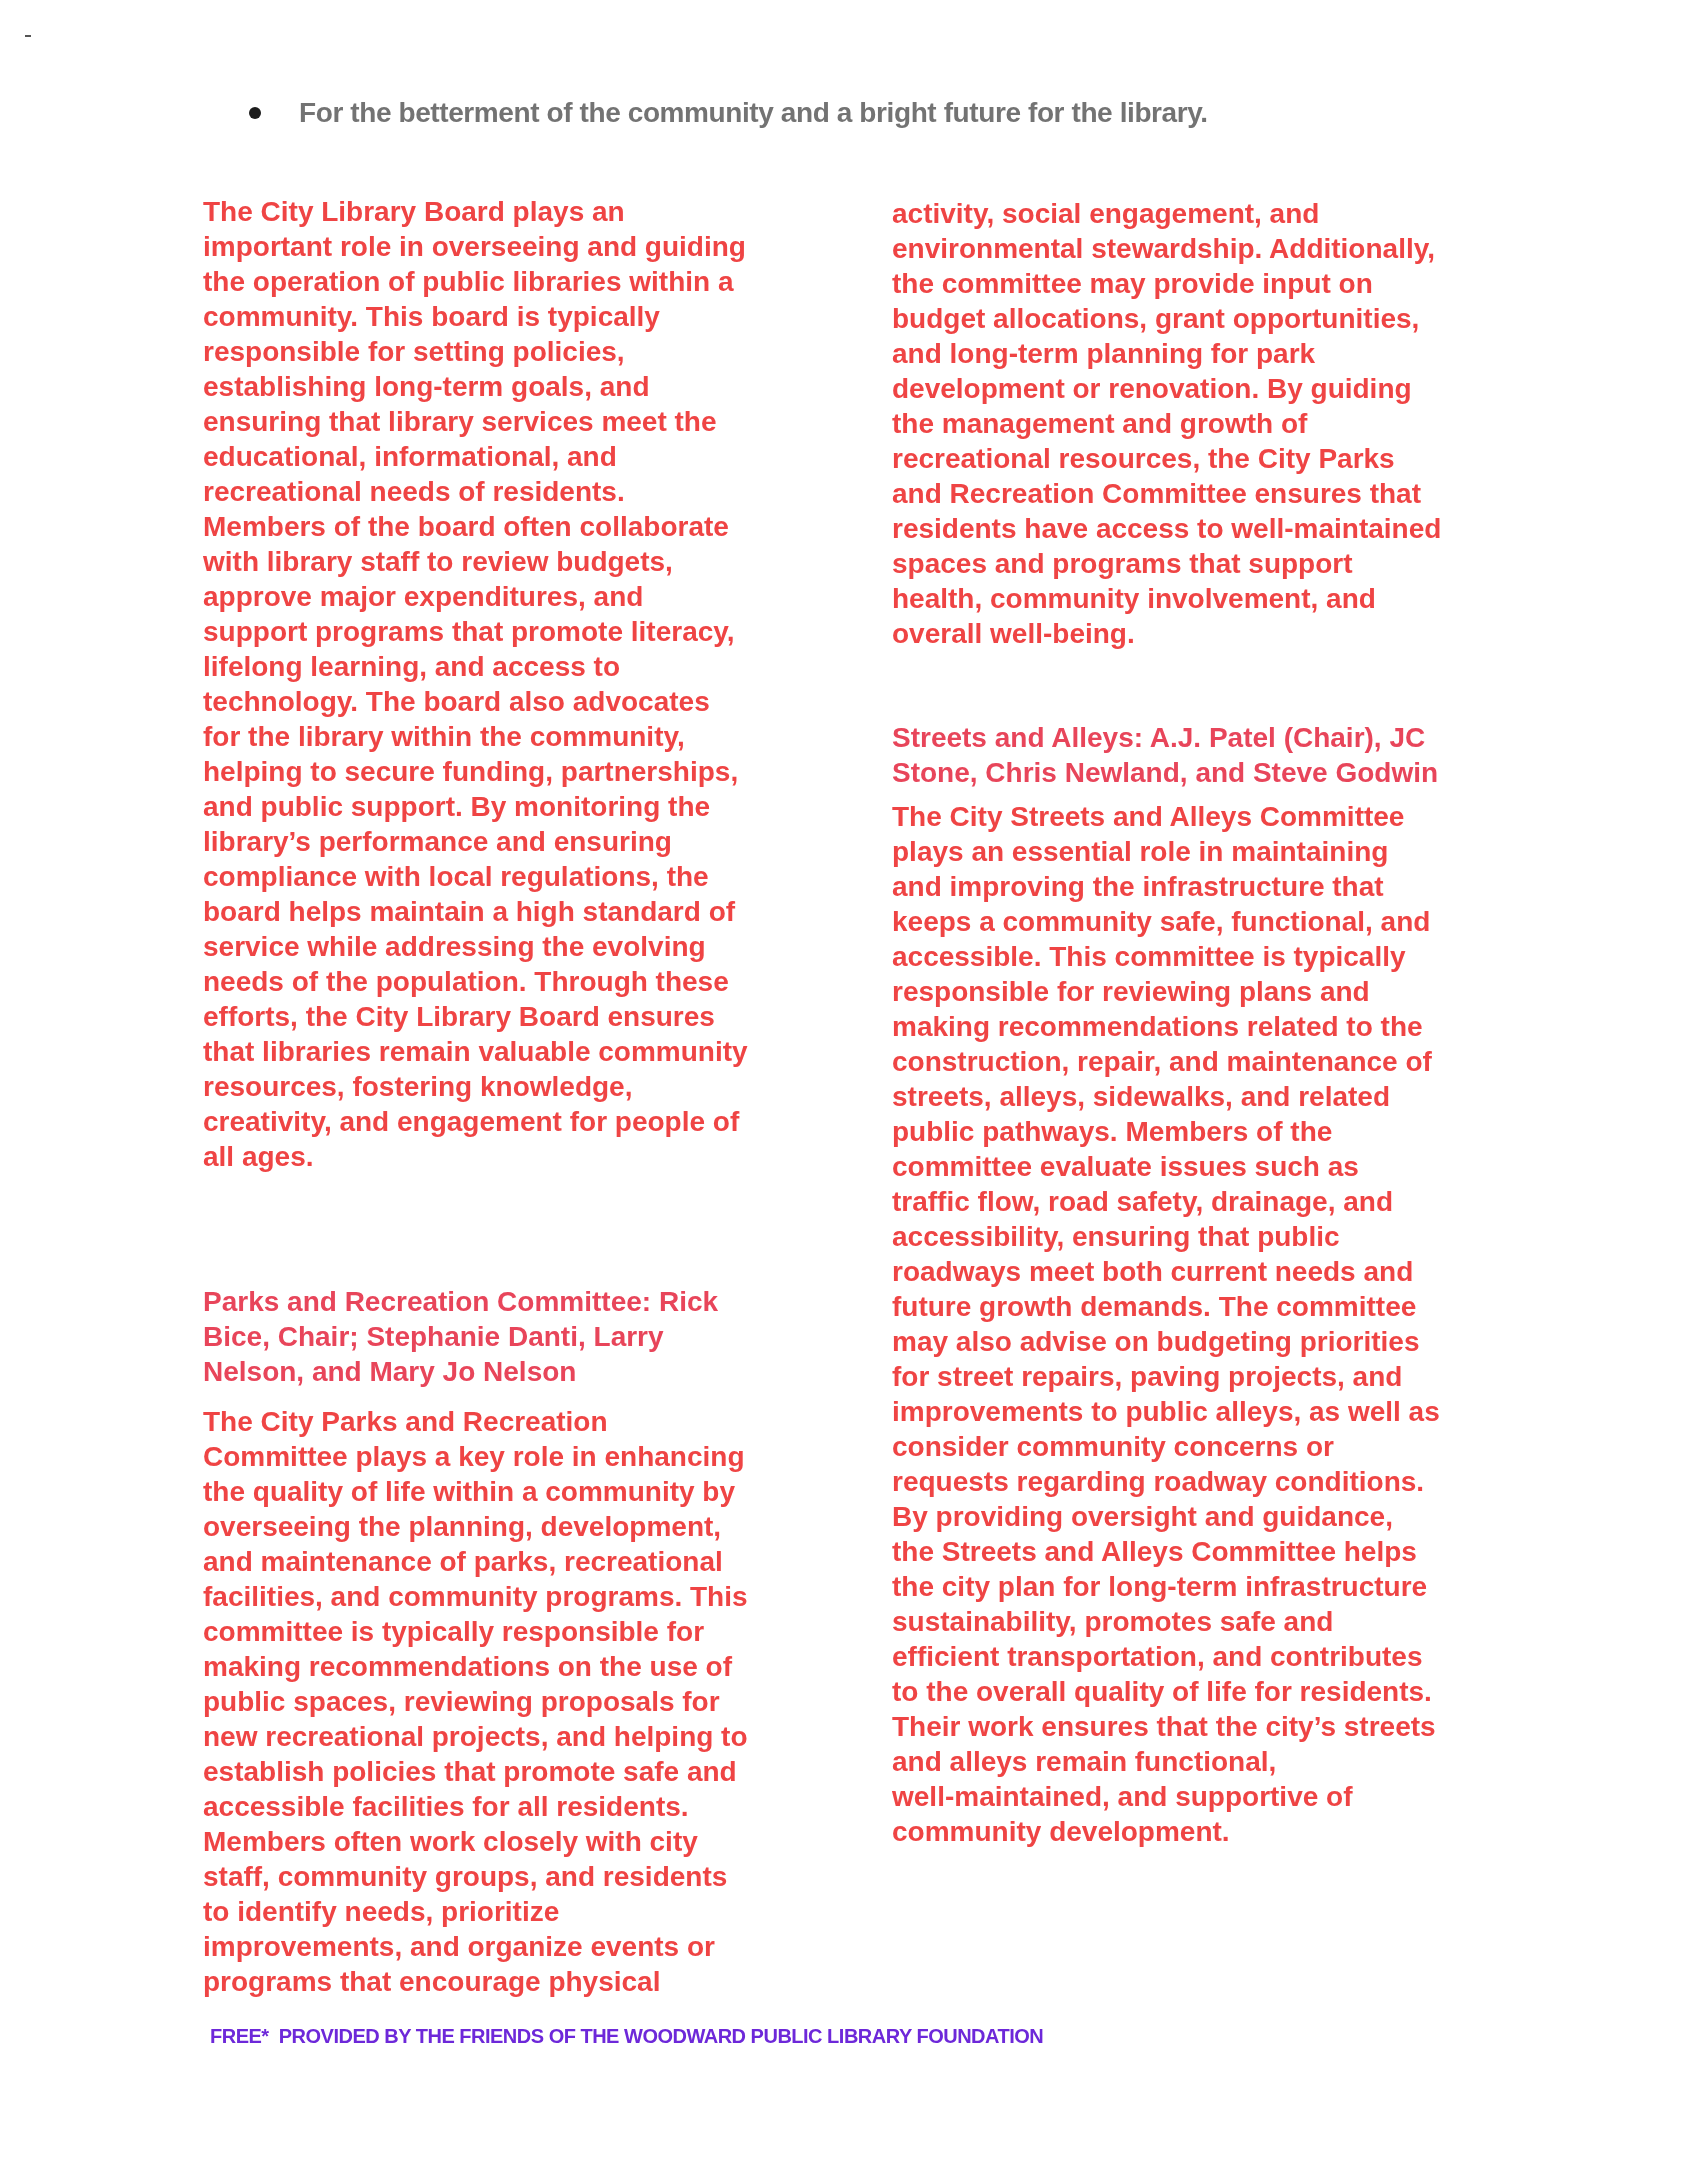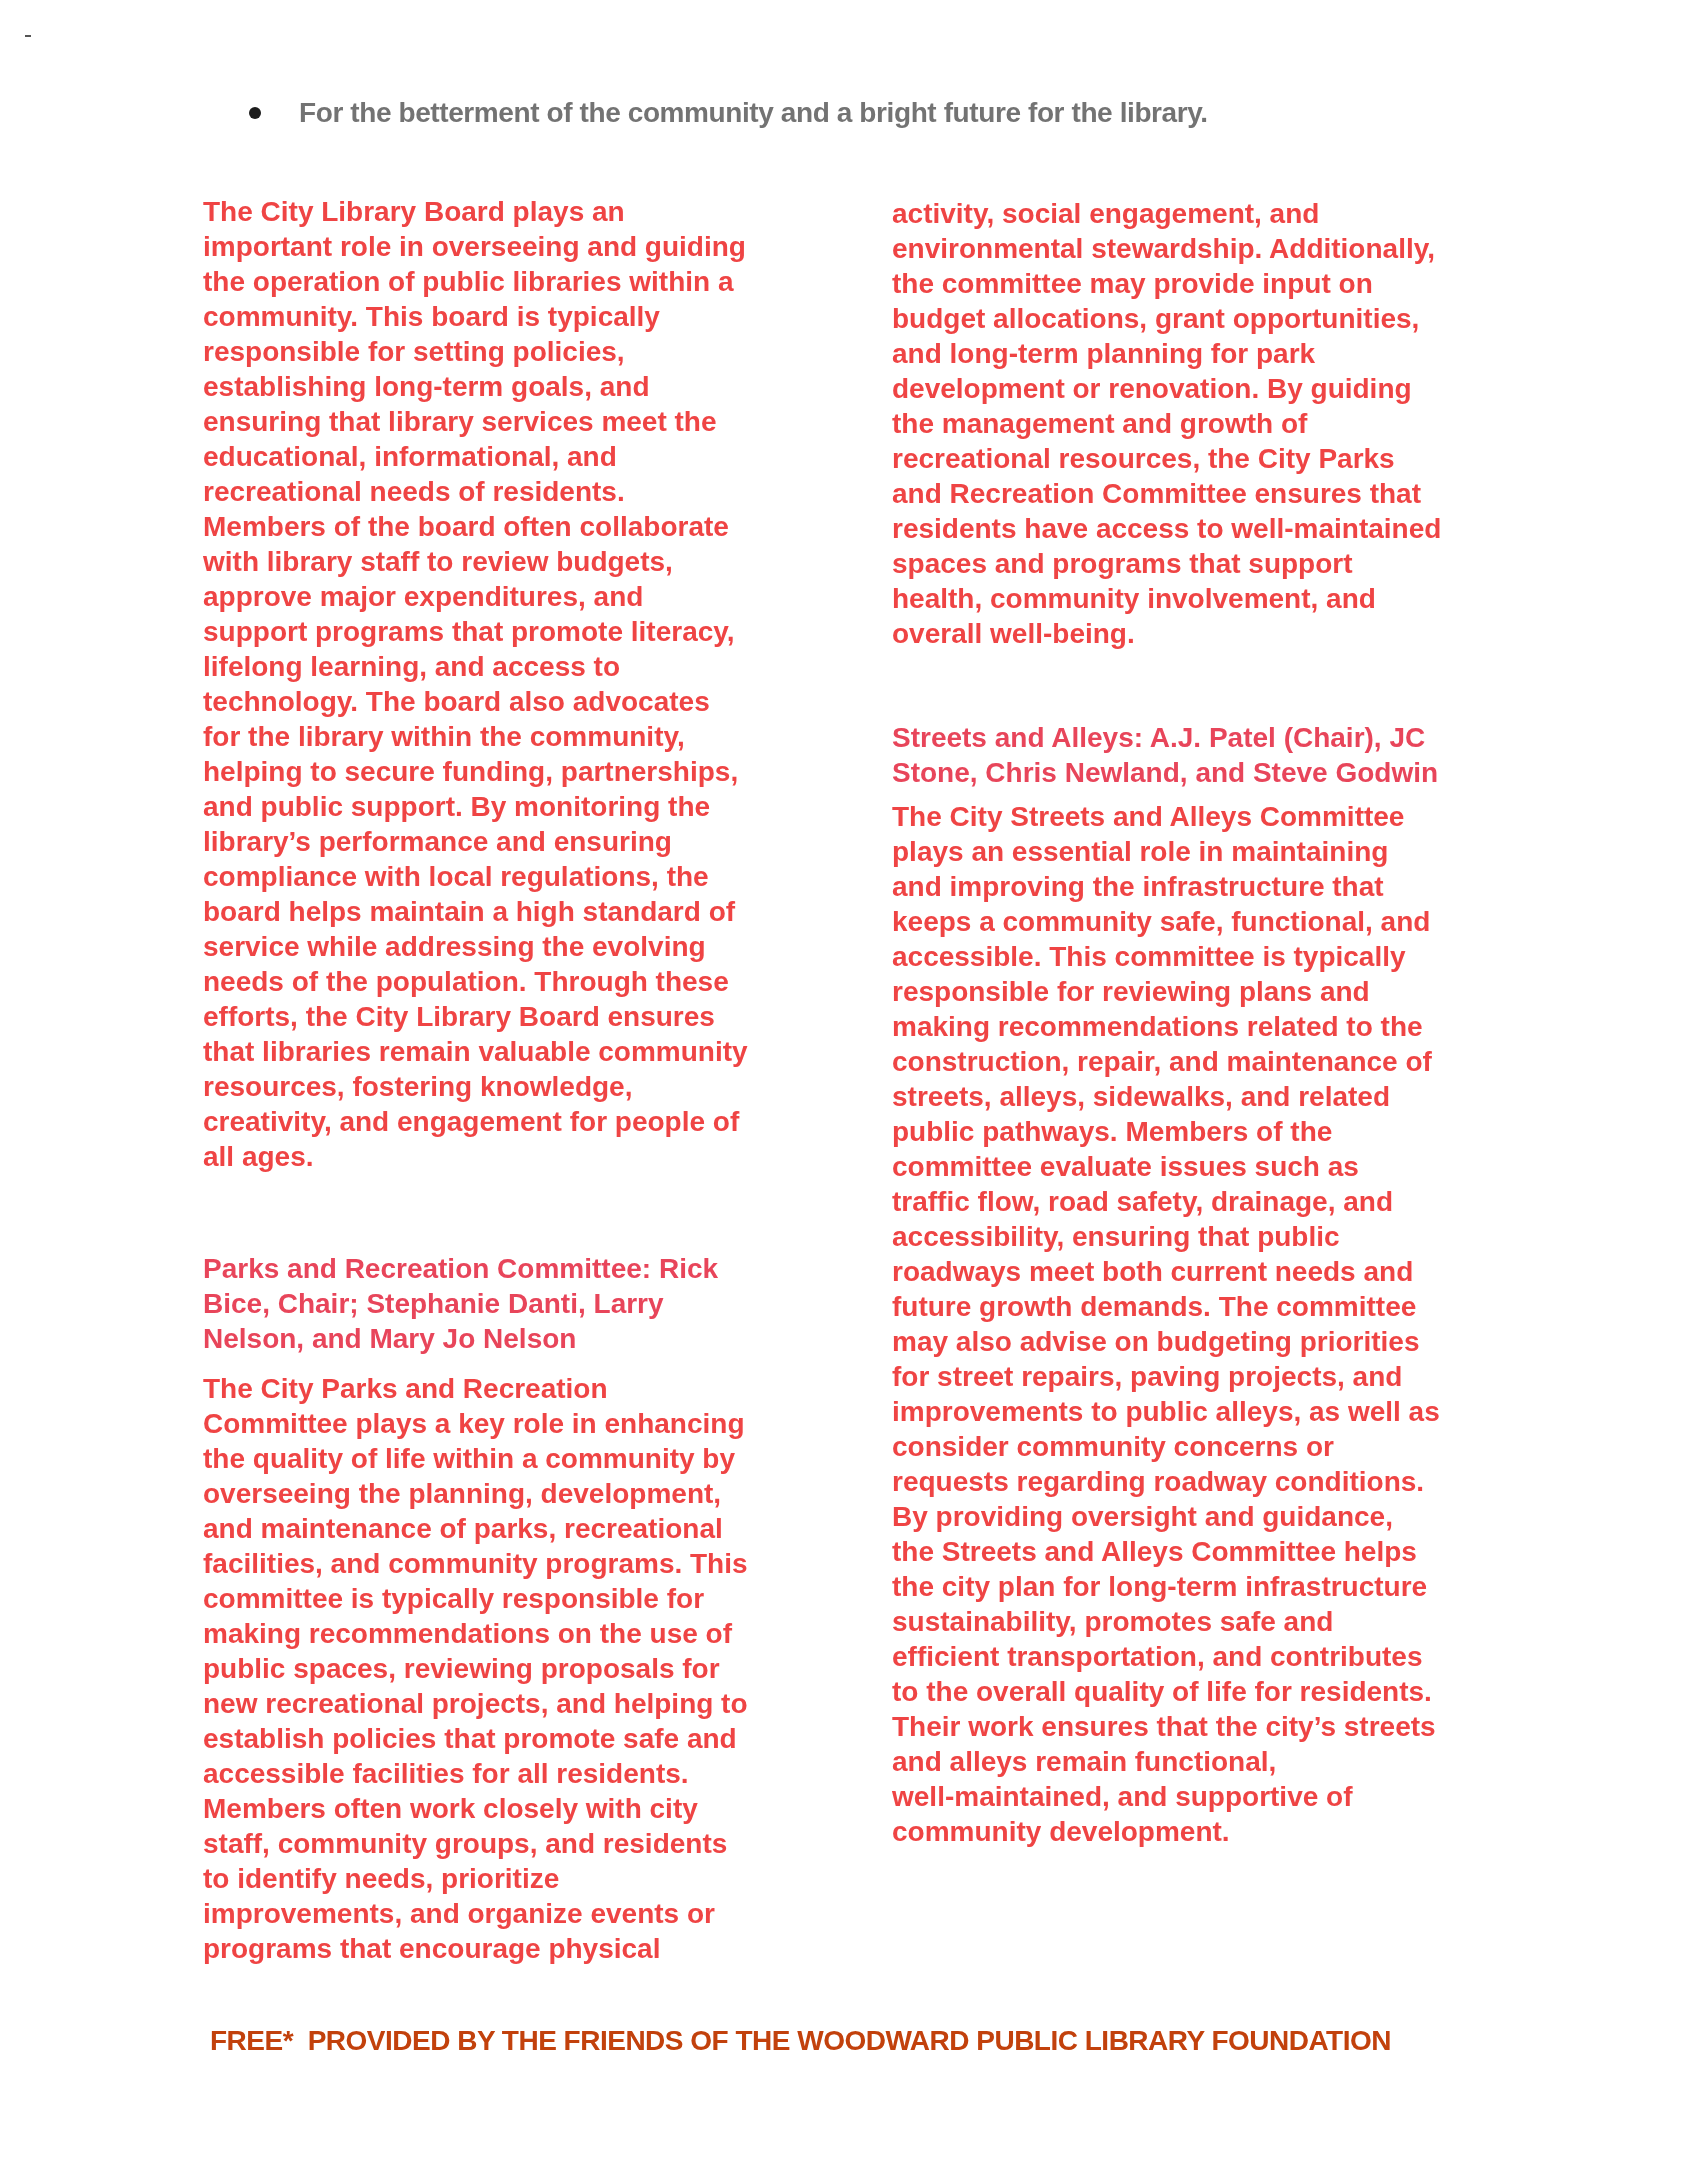--- a/index.html
+++ b/index.html
@@ -7,23 +7,23 @@
          font-family: "Liberation Sans", sans-serif; }
   .stray-mark { position: absolute; left: 25px; top: 35px; width: 6px; height: 2px; background: #555; }
   .bullet-row { position: absolute; left: 249px; top: 97px; display: flex; align-items: center; }
   .bullet-dot { width: 12px; height: 12px; border-radius: 50%; background: #1c1c1c; margin-right: 38px; }
   .bullet-text { font-size: 28px; font-weight: bold; color: #737373; letter-spacing: -0.4px; }
   .col { position: absolute; width: 634px; }
   .col-left { left: 203px; top: 194px; }
   .col-right { left: 892px; top: 196px; }
   .para { font-size: 28px; font-weight: bold; color: #ef4444; line-height: 35px; margin: 0; white-space: pre-line; }
   .heading { font-size: 28px; font-weight: bold; color: #e8455a; line-height: 35px; margin: 0; white-space: pre-line; }
-  .h-parks { margin-top: 77px; margin-bottom: 15px; }
+  .h-parks { margin-top: 110px; margin-bottom: 15px; }
   .h-streets { margin-top: 69px; margin-bottom: 9px; }
-  .footer { position: absolute; left: 210px; top: 2025px; font-size: 28px; font-weight: bold; color: #c2410c; letter-spacing: -0.5px; white-space: pre; }
+  .footer { position: absolute; left: 210px; top: 2025px; font-size: 20px; font-weight: bold; color: #6d28d9; letter-spacing: -0.5px; white-space: pre; }
 </style>
 </head>
 <body>
 
 <div class="stray-mark"></div>
 
 <div class="bullet-row">
   <span class="bullet-dot"></span>
   <span class="bullet-text">For the betterment of the community and a bright future for the library.</span>
 </div>

